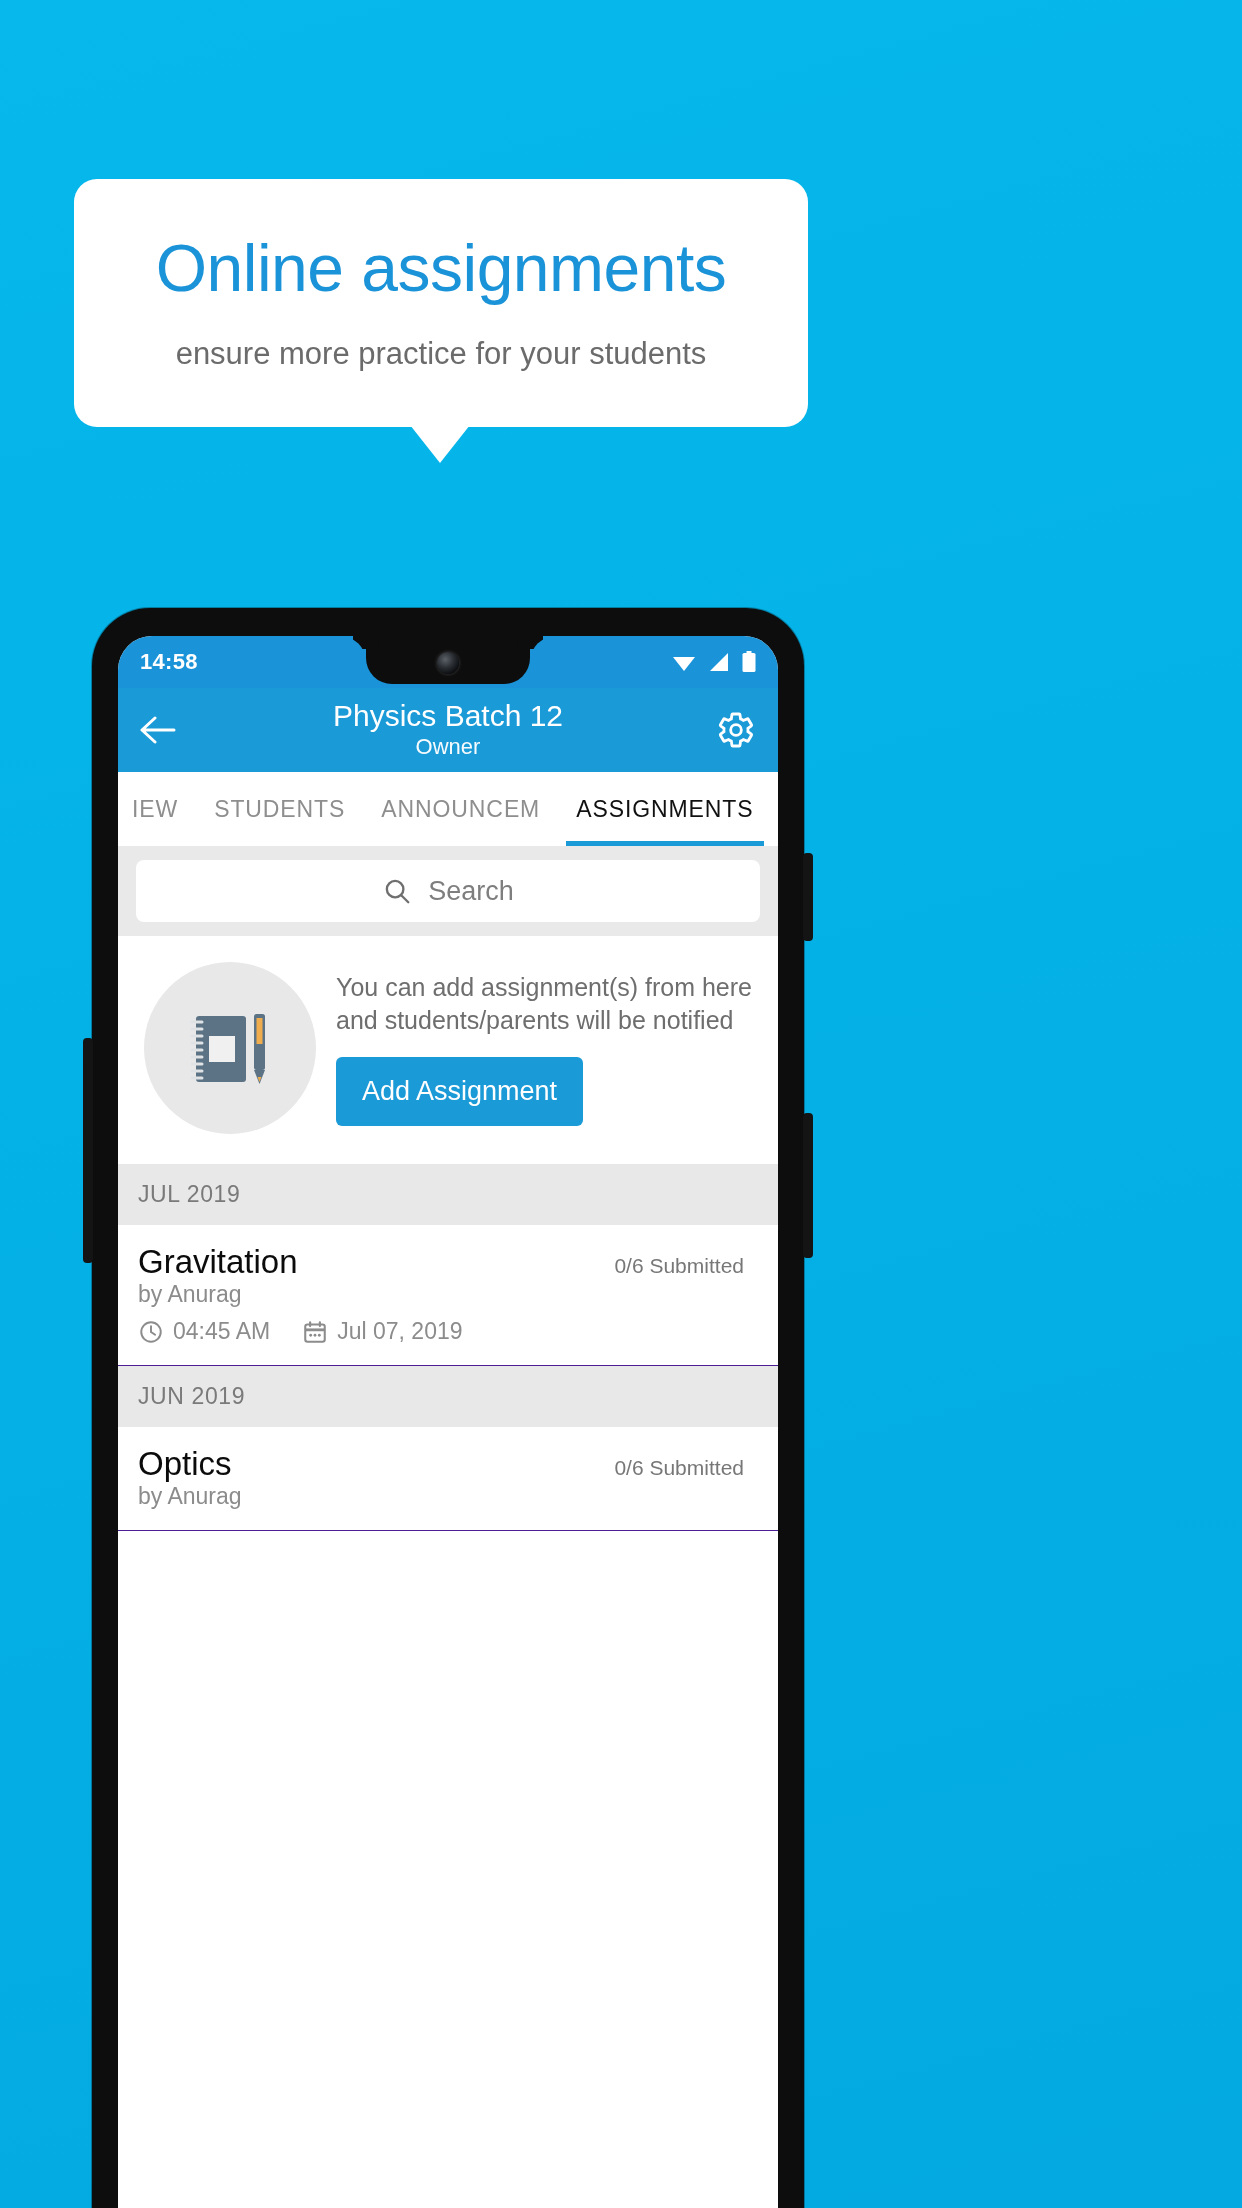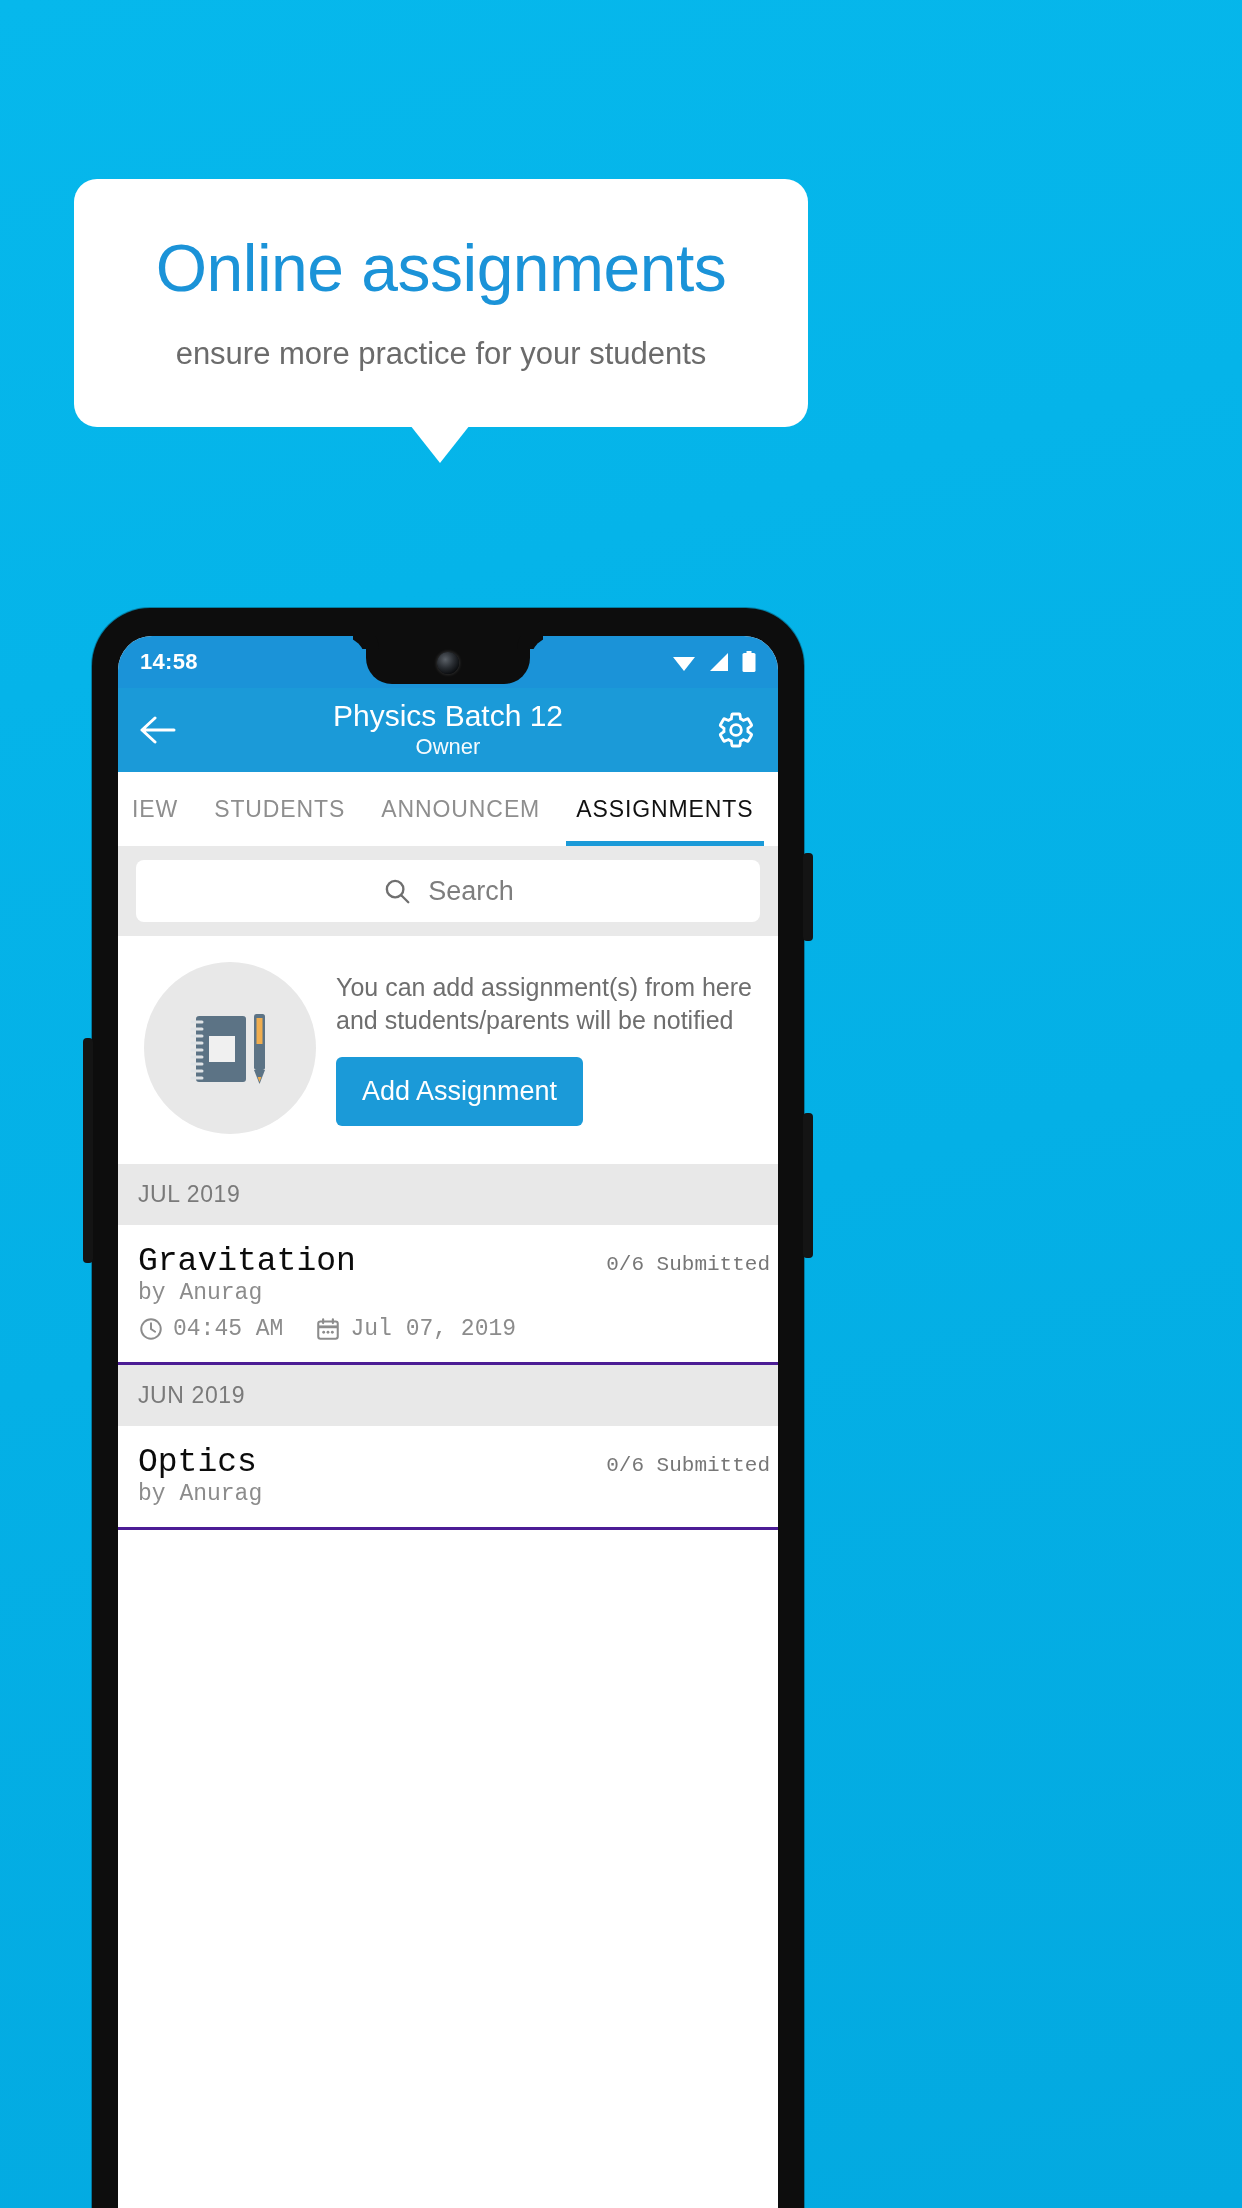--- a/index.html
+++ b/index.html
@@ -197,23 +197,22 @@
   
   .month-header {
     background:#e8e8e8;
     color:#7a7a7a;
     font-size:23px;
     letter-spacing:.6px;
     padding:17px 20px;
   }
   .row {
     background:#ffffff;
-    padding:18px 8px 20px 20px;
-    border-bottom:3px solid #4c1d95;
-    font-family:Liberation Mono, monospace;
+    padding:18px 34px 20px 20px;
+    border-bottom:1px solid #4c1d95;
   }
   .row-top { display:flex; align-items:baseline; }
   .row-title { color:#0b0b0b; font-size:33px; font-weight:400; }
   .row-count { margin-left:auto; color:#777777; font-size:21px; }
   .row-by { color:#8c8c8c; font-size:23px; }
   .row-meta { display:flex; align-items:center; gap:9px; margin-top:10px; color:#8c8c8c; font-size:23px; }
   .meta-gap { width:14px; }
   svg { display:block; }
 </style>
 </head>

